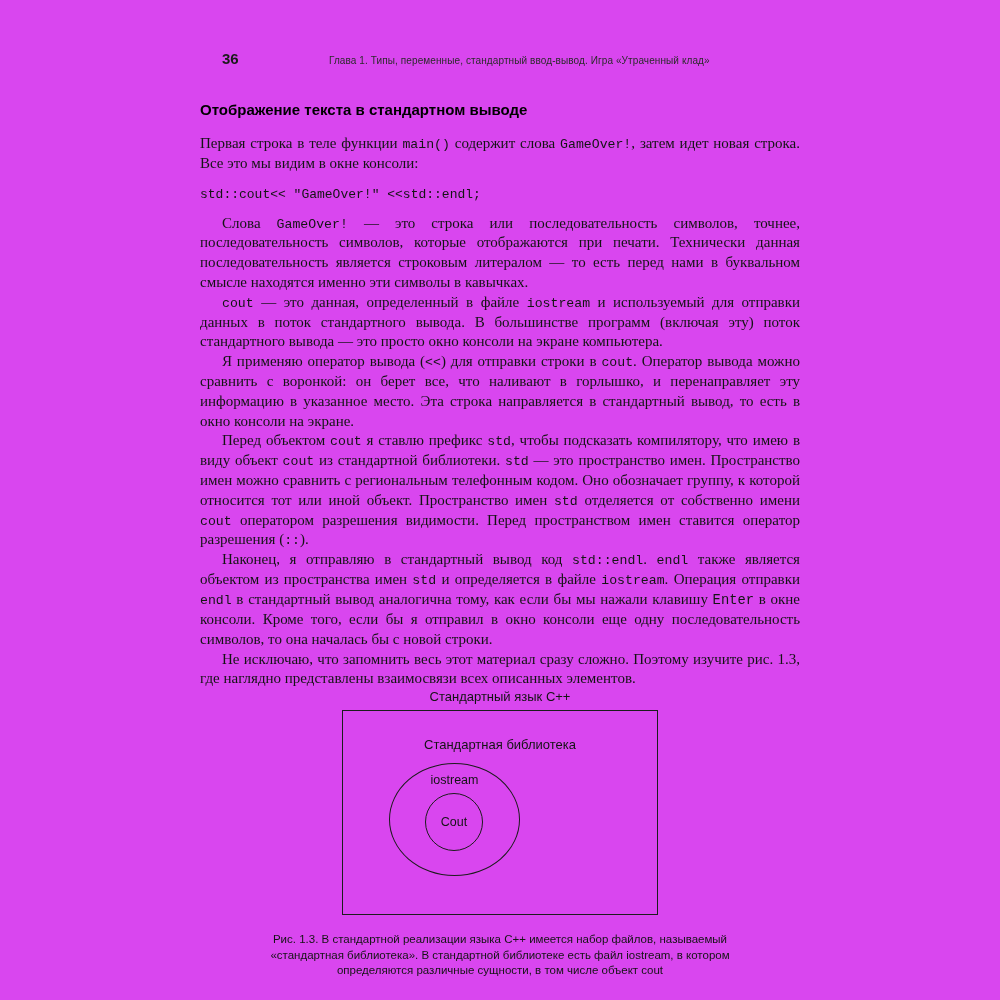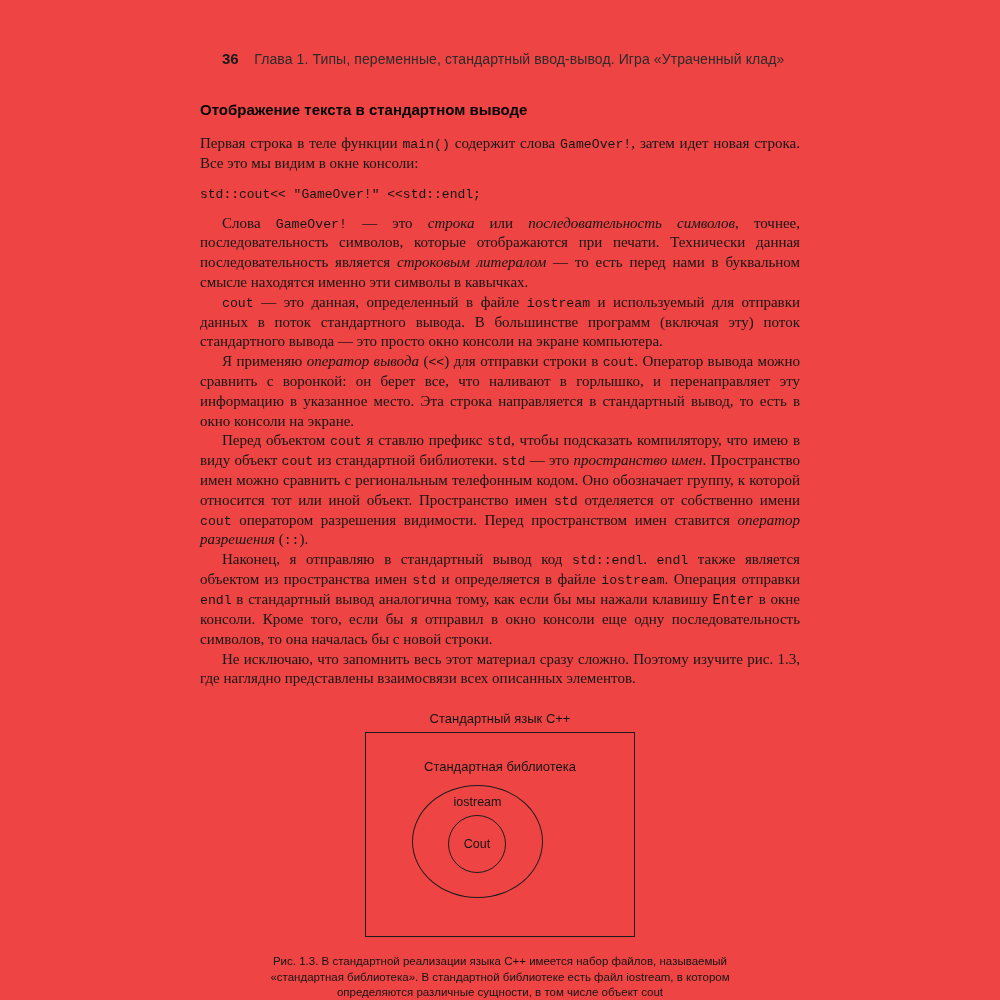--- a/index.html
+++ b/index.html
@@ -1,21 +1,21 @@
 <!DOCTYPE html>
 <html lang="ru"><head>
 <meta charset="utf-8">
 <style>
   * { margin: 0; padding: 0; box-sizing: border-box; }
   html, body { background: #ffffff; }
   .page {
     position: relative;
     width: 1000px;
     height: 1000px;
-    background: #ef4444;
+    background: #d946ef;
     font-family: "Liberation Serif", serif;
     color: #111111;
     overflow: hidden;
   }
   .column {
     position: absolute;
     left: 200px;
     top: 50px;
     width: 600px;
   }
@@ -26,21 +26,21 @@
   }
   .page-num {
     font-weight: bold;
     font-size: 15px;
     margin-left: 22px;
     color: #1a1a1a;
   }
   .chapter-title {
     flex: 1;
     text-align: center;
-    font-size: 14px;
+    font-size: 10px;
     color: #2b2b2b;
     letter-spacing: 0.1px;
   }
   .section-heading {
     margin-top: 34px;
     font-family: "Liberation Sans", sans-serif;
     font-weight: bold;
     font-size: 15px;
     color: #000000;
   }
@@ -57,32 +57,31 @@
     font-family: "Liberation Mono", "DejaVu Sans Mono", monospace;
     font-size: 13px;
     margin: 13px 0 12px 0;
     color: #141414;
     white-space: pre;
   }
   .seg-m {
     font-family: "Liberation Mono", "DejaVu Sans Mono", monospace;
     font-size: 0.88em;
   }
-  .seg-i { font-style: italic; }
+  .seg-i { }
   .seg-sans { font-family: Liberation Mono, monospace; font-size: 0.92em; }
   figure { margin: 0; }
   .fig-title {
-    margin-top: 22px;
     text-align: center;
     font-family: "Liberation Sans", sans-serif;
     font-size: 13px;
     color: #141414;
   }
   .fig-box {
-    width: 270px;
+    width: 316px;
     height: 205px;
     margin: 6px auto 17px auto;
     border: 1.5px solid #1c1c1c;
     position: relative;
   }
   .lib-label {
     text-align: center;
     margin-top: 26px;
     font-family: "Liberation Sans", sans-serif;
     font-size: 13px;

